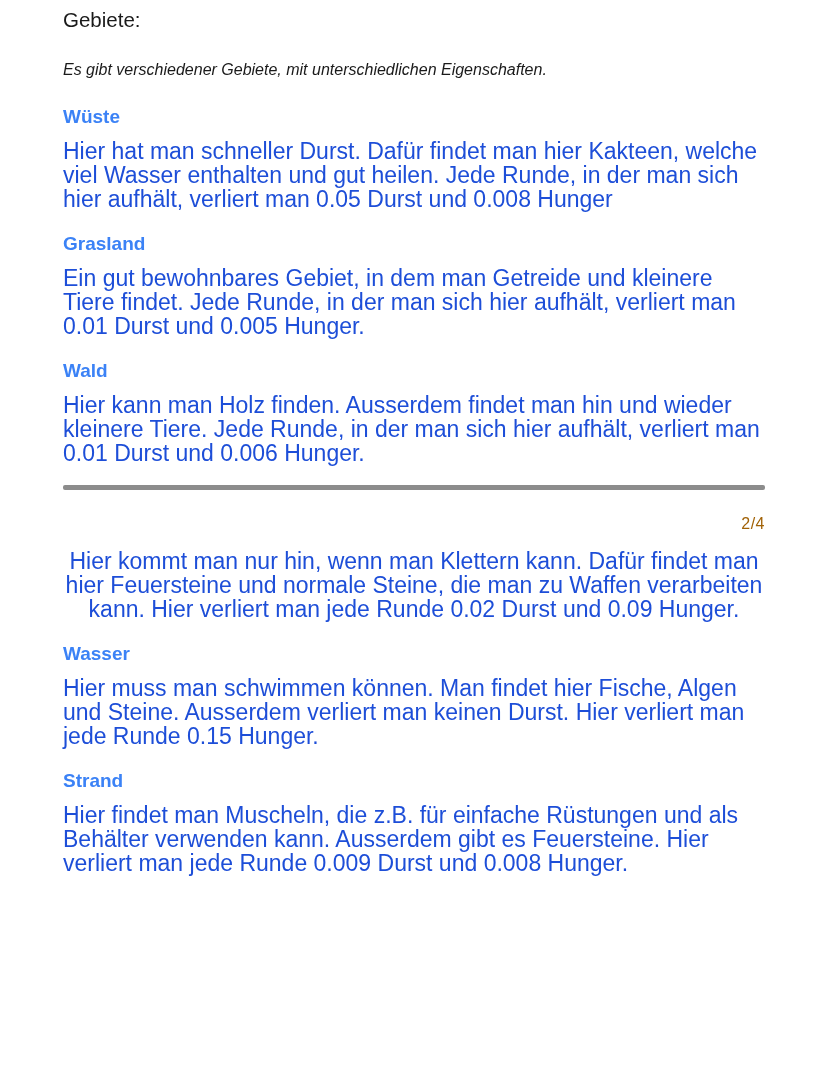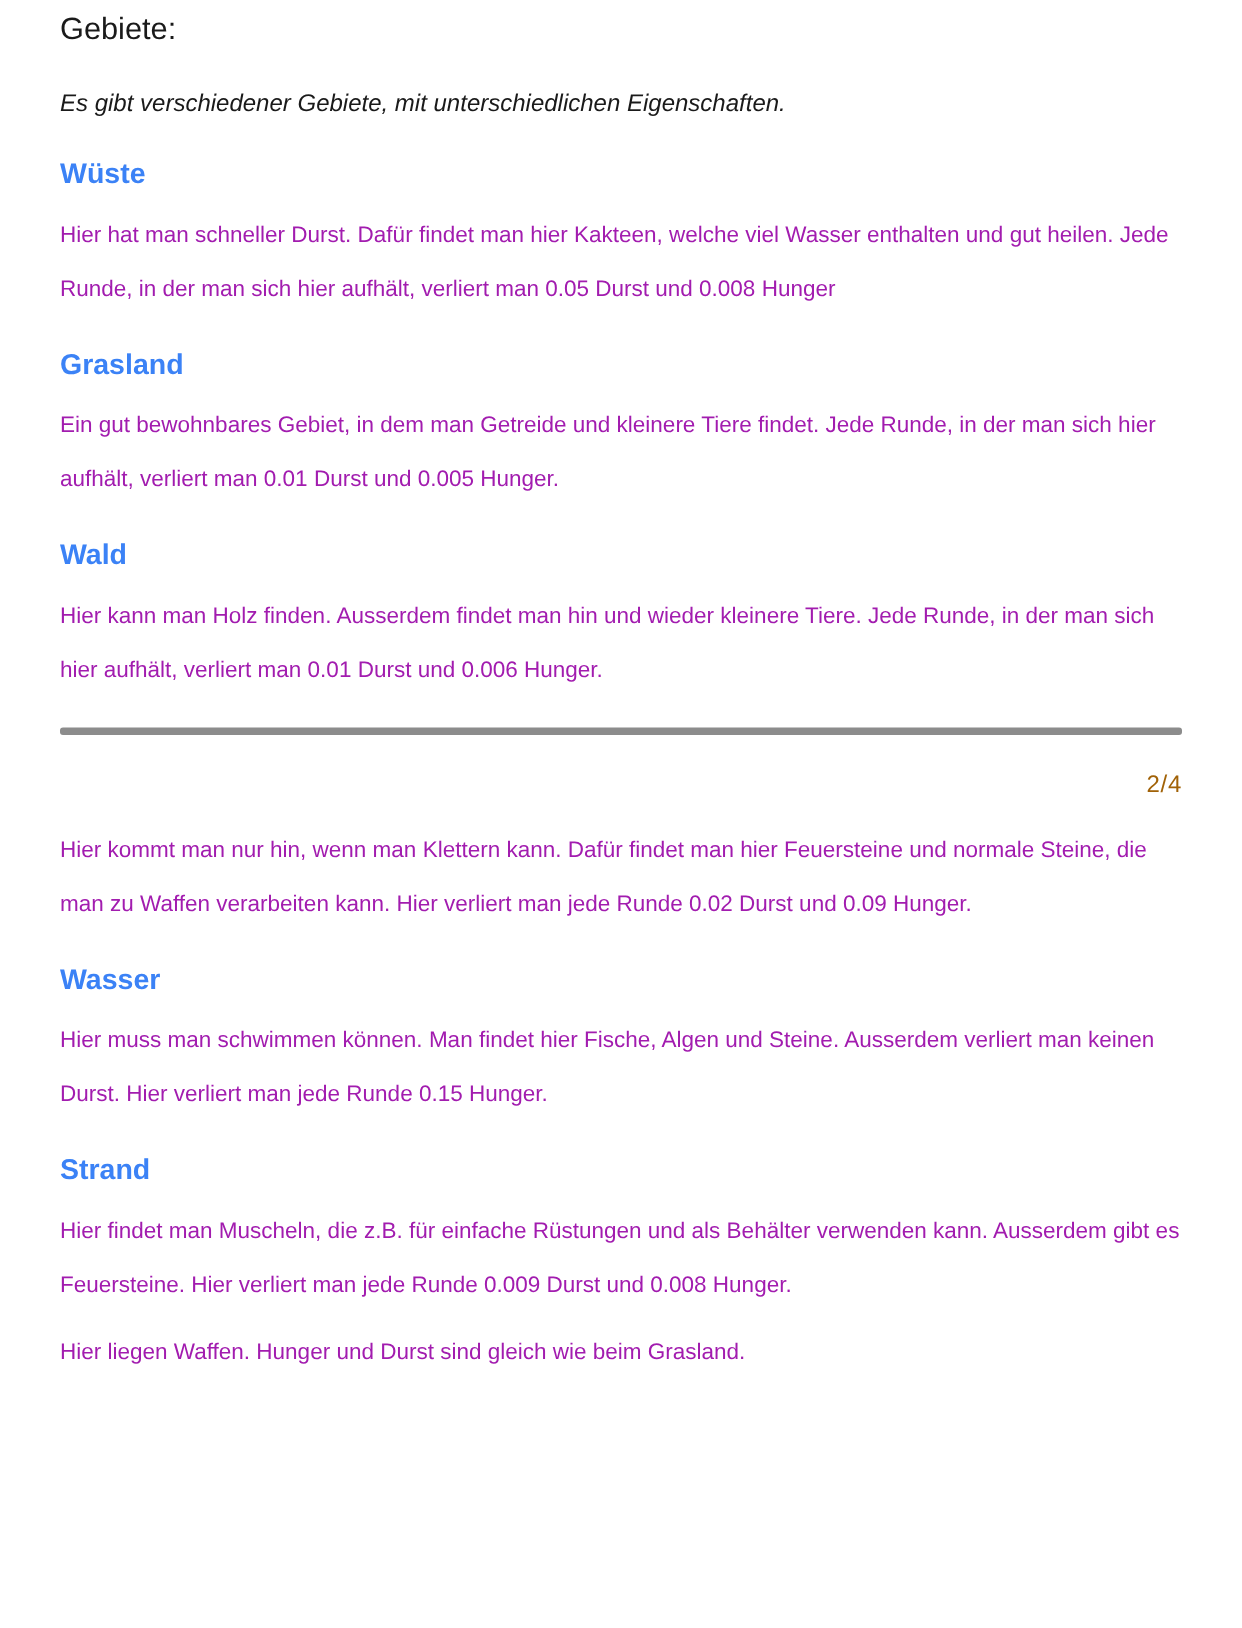--- a/index.html
+++ b/index.html
@@ -12,21 +12,21 @@
     height: 1085px;
     font-family: "Liberation Sans", sans-serif;
     color: #000000;
     overflow: hidden;
   }
   .page {
     position: relative;
     width: 828px;
     height: 1085px;
     box-sizing: border-box;
-    padding: 0 40px;
+    padding: 0 63px;
   }
   .intro-line {
     font-size: 20.5px;
     line-height: 28px;
     margin: 0;
     padding-top: 6px;
     color: #1a1a1a;
   }
   .italic-note {
     font-size: 16px;
@@ -36,41 +36,42 @@
     color: #1a1a1a;
   }
   h3.section-heading {
     font-size: 19px;
     font-weight: bold;
     line-height: 26px;
     margin: 20px 0 0 0;
     color: #3b82f6;
   }
   p.body-text {
-    font-size: 15px;
-    line-height: 36px;
+    font-size: 23px;
+    line-height: 24px;
     margin: 9px 0 0 0;
-    color: #a21caf;
+    color: #1d4ed8;
   }
   .page-break {
     margin: 20px 0 0 0;
     height: 5px;
     background: #8c8c8c;
     border-radius: 2px;
   }
   .page-number {
     text-align: right;
     font-size: 16px;
     color: #a16207;
     margin: 18px 0 0 0;
     line-height: 32px;
     letter-spacing: 0.5px;
   }
   .after-break {
     margin-top: 36px;
+    text-align: center;
   }
 </style>
 </head>
 <body>
 
 <div class="page">
 
   <p class="intro-line">Gebiete:</p>
 
   <p class="italic-note">Es gibt verschiedener Gebiete, mit unterschiedlichen Eigenschaften.</p>
@@ -90,15 +91,14 @@
   <div class="page-number">2/4</div>
 
   <p class="body-text after-break">Hier kommt man nur hin, wenn man Klettern kann. Dafür findet man hier Feuersteine und normale Steine, die man zu Waffen verarbeiten kann. Hier verliert man jede Runde 0.02 Durst und 0.09 Hunger.</p>
 
   <h3 class="section-heading">Wasser</h3>
   <p class="body-text">Hier muss man schwimmen können. Man findet hier Fische, Algen und Steine. Ausserdem verliert man keinen Durst. Hier verliert man jede Runde 0.15 Hunger.</p>
 
   <h3 class="section-heading">Strand</h3>
   <p class="body-text">Hier findet man Muscheln, die z.B. für einfache Rüstungen und als Behälter verwenden kann. Ausserdem gibt es Feuersteine. Hier verliert man jede Runde 0.009 Durst und 0.008 Hunger.</p>
 
-  <p class="body-text">Hier liegen Waffen. Hunger und Durst sind gleich wie beim Grasland.</p>
 
 </div>
 
 </body></html>

